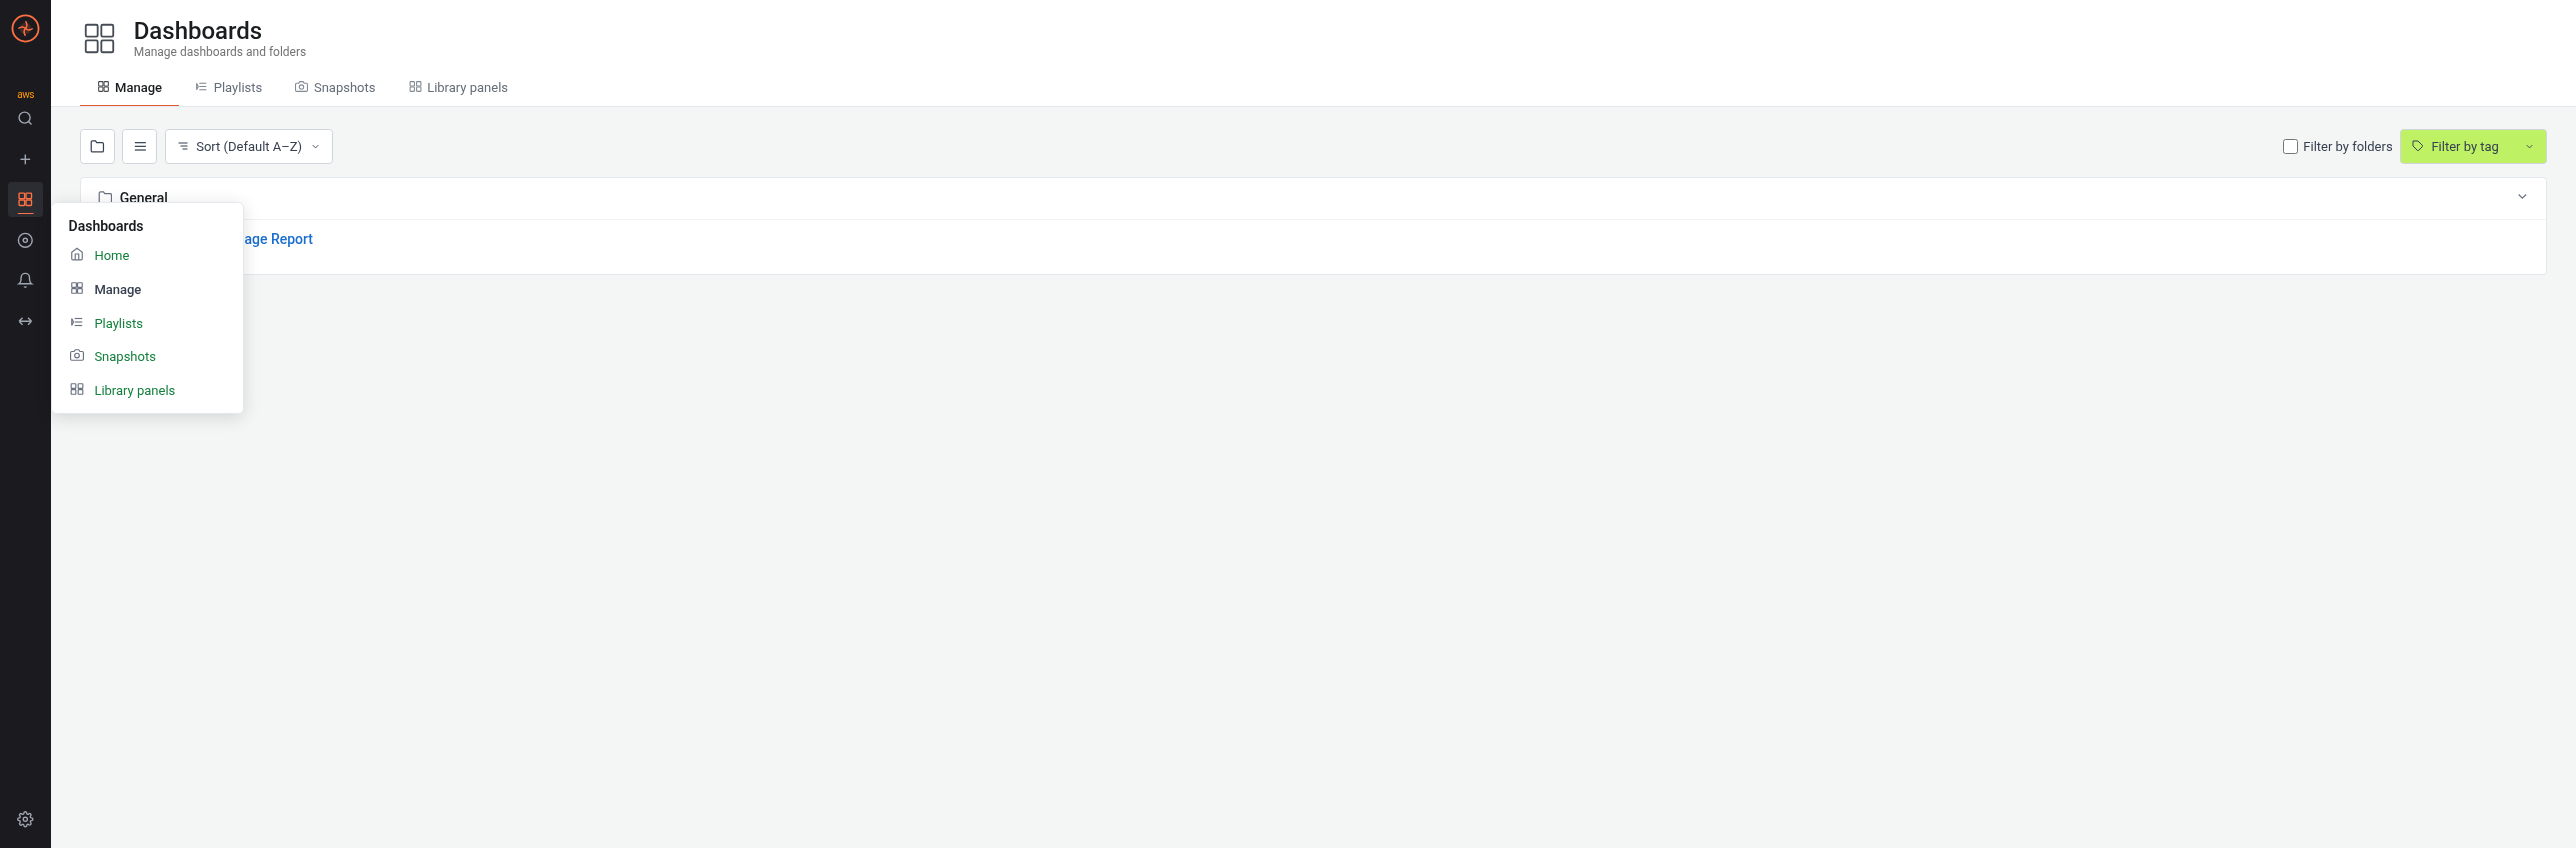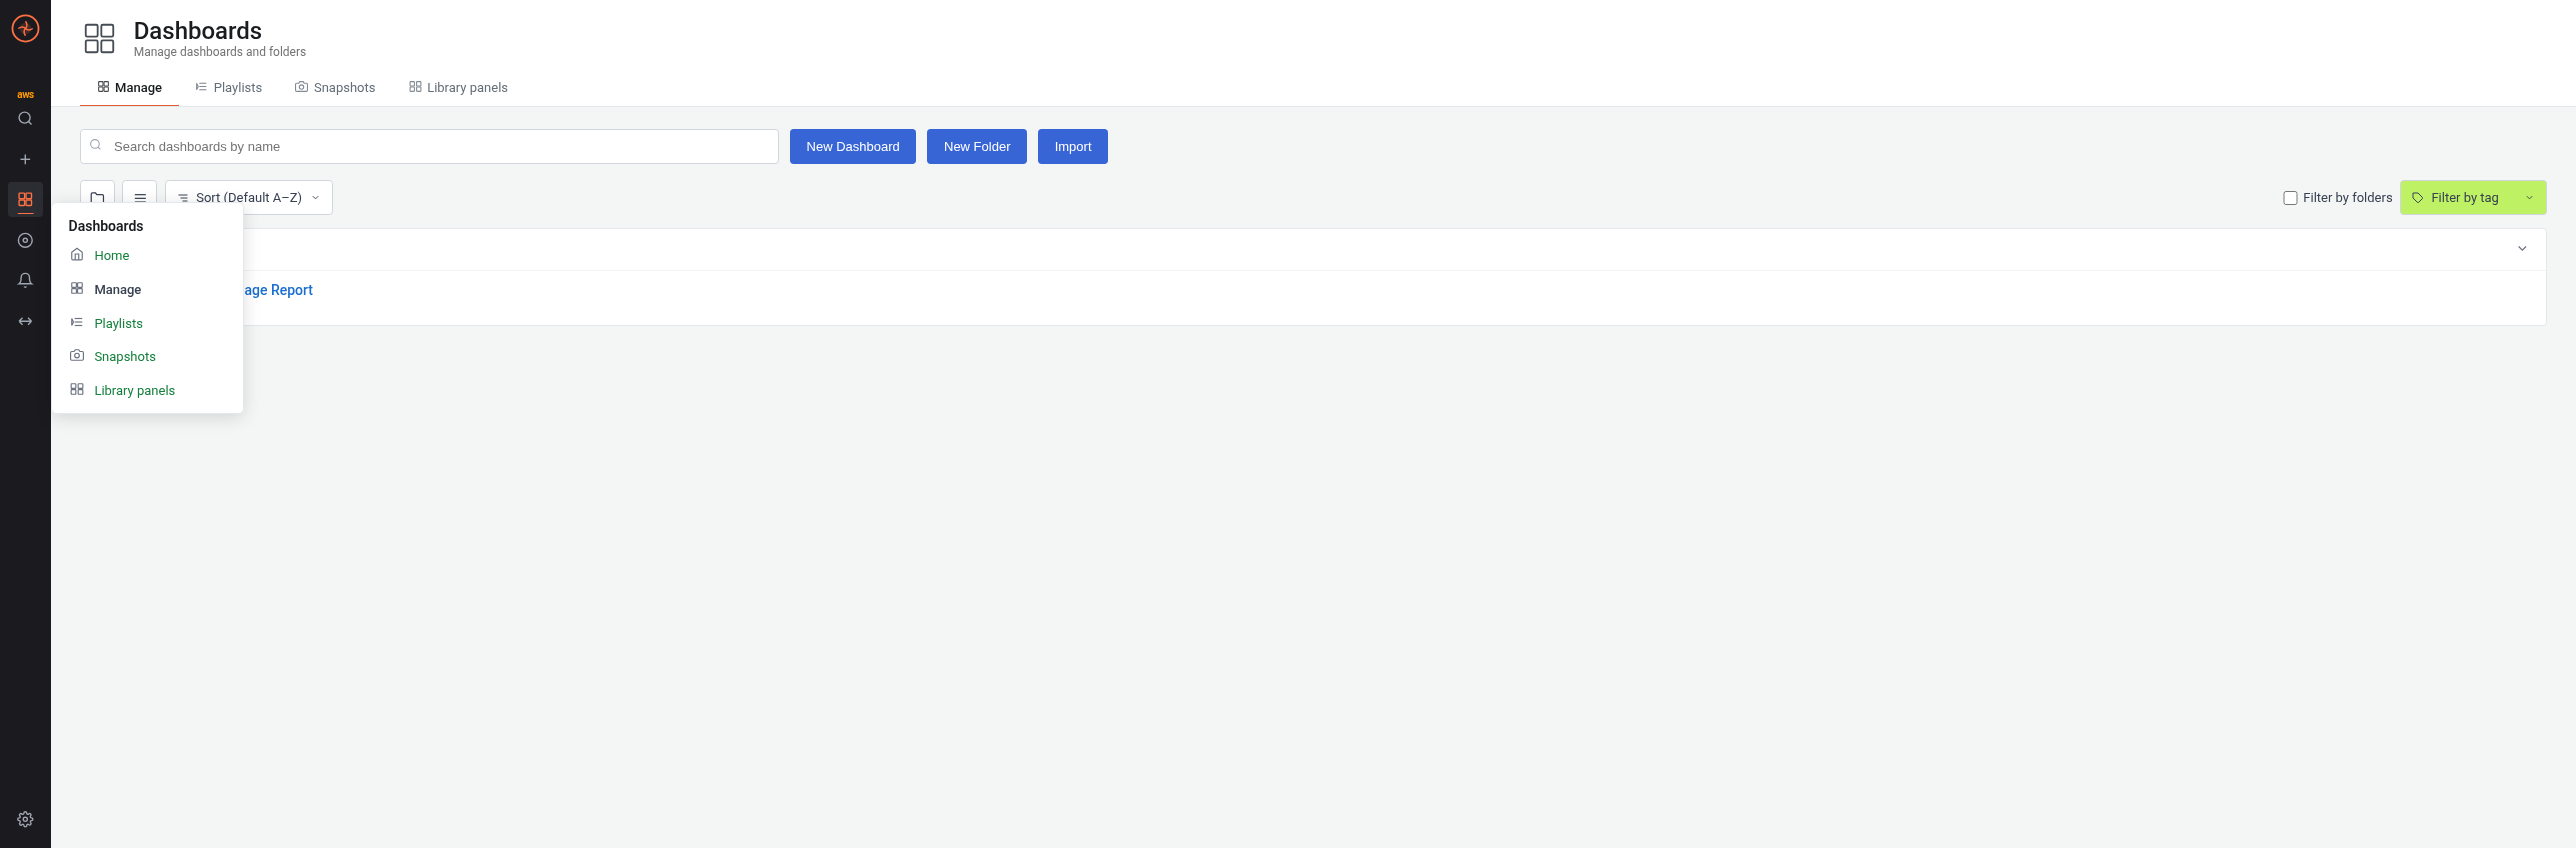--- a/index.html
+++ b/index.html
@@ -336,21 +336,21 @@
   <div class="icon-btn" style="color:#ff7043; font-size:20px; margin-bottom:3.7px;">
     <svg viewBox="0 0 40 40" width="29" height="29" fill="none">
       <circle cx="20" cy="20" r="18" stroke="#ff7043" stroke-width="2.5"></circle>
       <circle cx="20" cy="20" r="8" fill="#ff7043" opacity="0.18"></circle>
       <path d="M20 10 Q24 16 20 20 Q16 24 20 30" stroke="#ff7043" stroke-width="2" fill="none"></path>
       <path d="M10 20 Q16 16 20 20 Q24 24 30 20" stroke="#ff7043" stroke-width="2" fill="none"></path>
     </svg>
   </div>
 
   <div class="icon-btn" style="color:#ff9900; font-size:9.2px; font-weight:bold; flex-direction:column; gap:0.9px; margin-bottom:5.5px;">
-    <span style="font-size:10px; font-weight:700; letter-spacing:-0.5px; color:#ff9900;margin-top:44px;">aws</span>
+    <span style="font-size:10px; font-weight:400; letter-spacing:-0.5px; color:#ff9900;margin-top:44px;">aws</span>
     <svg width="20" height="5.5" viewBox="0 0 22 6">
         <path d="M1 3 Q5 0 11 3 Q17 6 21 3" stroke="#ff9900" stroke-width="1.5" fill="none"></path>
       </svg>
   </div>
 
   <div class="icon-btn" style="color:#9fa7b3;">
     <svg width="16.6" height="16.6" viewBox="0 0 24 24" fill="none" stroke="currentColor" stroke-width="2">
         <circle cx="11" cy="11" r="8"></circle>
         <path d="M21 21l-4.35-4.35"></path>
       </svg>
@@ -460,34 +460,20 @@
               <rect x="14" y="13" width="8" height="8" rx="1"></rect>
           </svg>
         </span>
         <span>Library panels</span>
       </div>
     </div>
   </div>
 
   <div class="content-area">
 
-    <div class="toolbar-row">
-      <div class="search-box">
-        <span class="search-icon-inner">
-          <svg width="13" height="13" viewBox="0 0 24 24" fill="none" stroke="currentColor" stroke-width="2">
-              <circle cx="11" cy="11" r="8"></circle>
-              <path d="M21 21l-4.35-4.35"></path>
-            </svg>
-        </span>
-        <input type="text" placeholder="Search dashboards by name" style="">
-      </div>
-      <button class="btn btn-primary">New Dashboard</button>
-      <button class="btn btn-primary">New Folder</button>
-      <button class="btn btn-primary">Import</button>
-    </div>
 
     <div class="sub-toolbar">
       <div class="view-btn">
         <svg width="14.7" height="14.7" viewBox="0 0 24 24" fill="none" stroke="currentColor" stroke-width="2">
           <path d="M22 19a2 2 0 0 1-2 2H4a2 2 0 0 1-2-2V5a2 2 0 0 1 2-2h5l2 3h9a2 2 0 0 1 2 2z"></path>
         </svg>
       </div>
       <div class="view-btn">
         <svg width="14.7" height="14.7" viewBox="0 0 24 24" fill="none" stroke="currentColor" stroke-width="2">
           <line x1="3" y1="6" x2="21" y2="6"></line>

